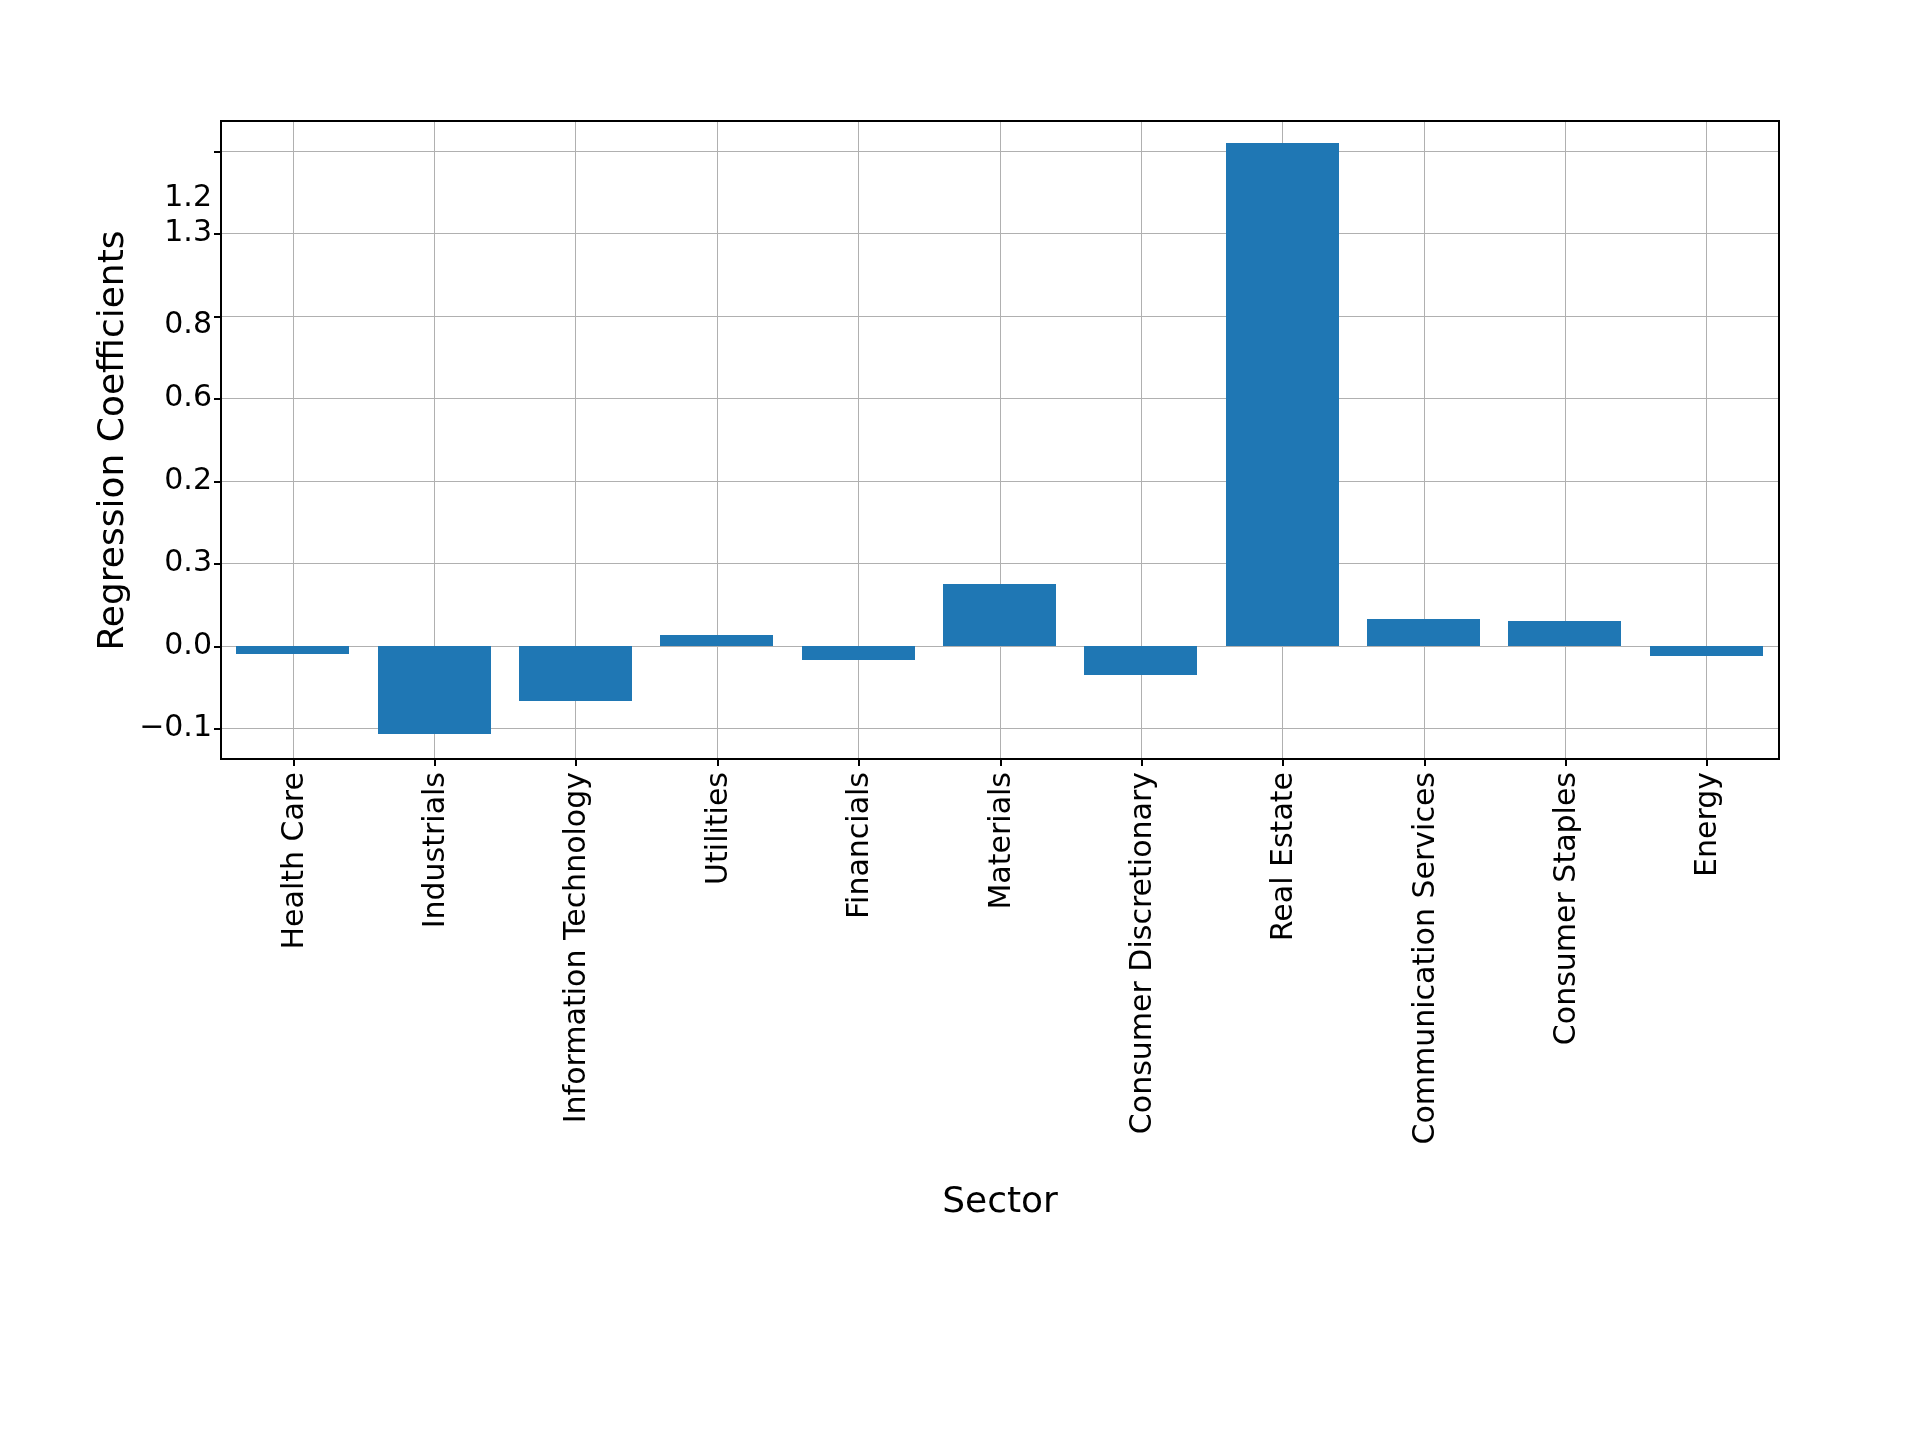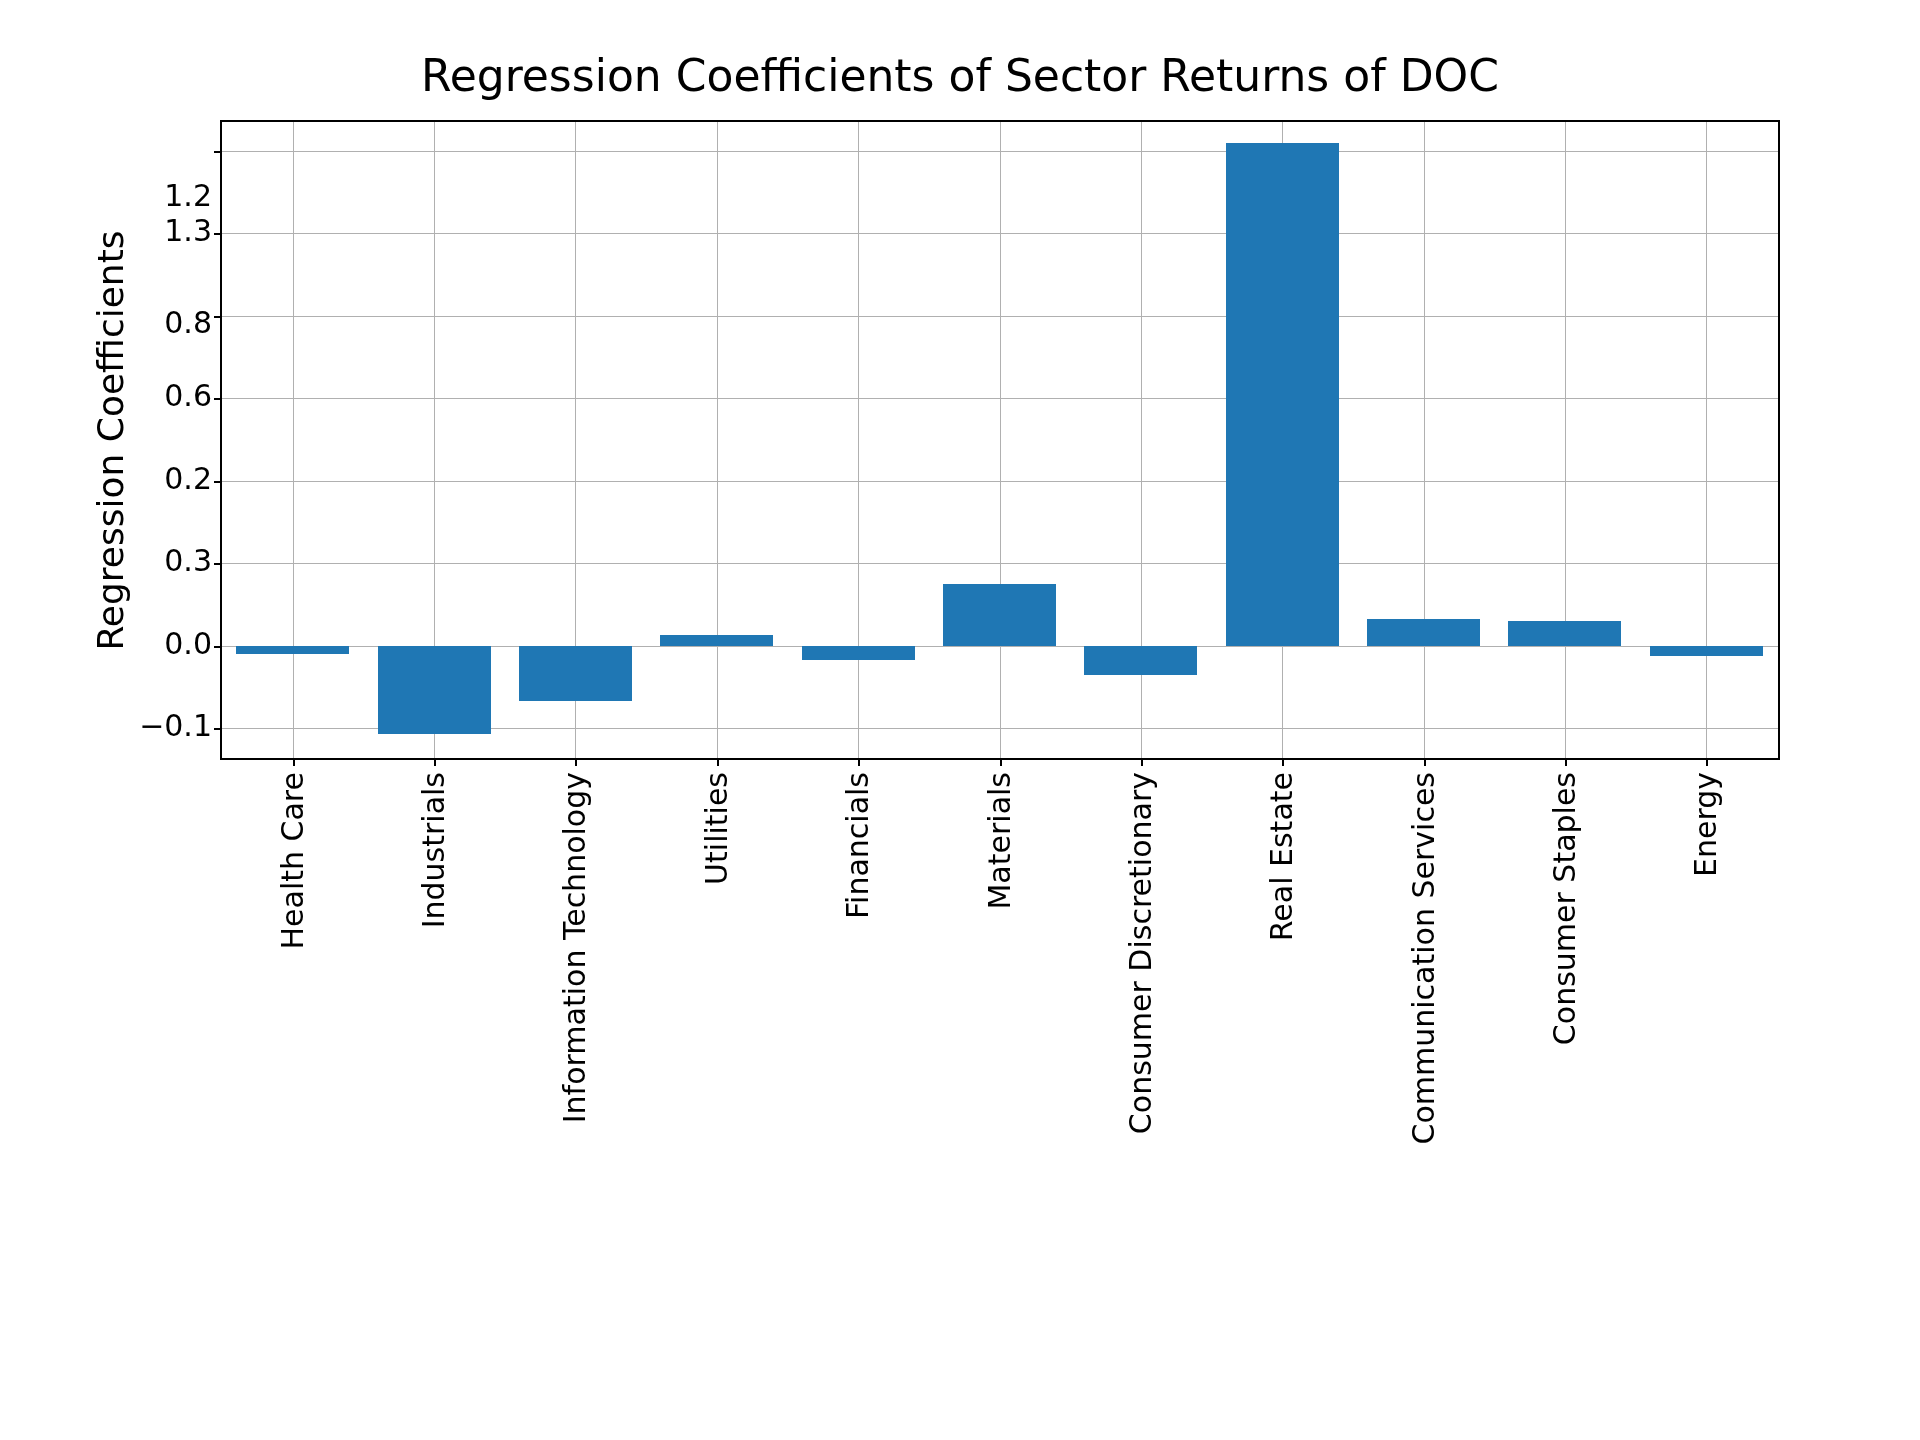--- a/index.html
+++ b/index.html
@@ -112,21 +112,20 @@
     width: 1560px;
     text-align: center;
     font-size: 36px;
   }
 </style>
 </head>
 <body>
 
 <div class="chart-outer">
 
-  <div class="title">Regression Coefficients of Sector Returns of DOC</div>
 
   <div class="ylabel">
     <div>Regression Coefficients</div>
   </div>
 
   <div class="plot-area" id="plot-area">
 
   <div class="grid-line-h" style="top: 606.136px;"></div>
       <div class="ytick-mark" style="top: 606.136px;"></div>
       <div class="grid-line-h" style="top: 523.669px;"></div>
@@ -182,20 +181,21 @@
       <div class="grid-line-v" style="left: 1342.95px;"></div>
       <div class="bar" style="left: 1286.41px; width: 113.091px; top: 498.929px; height: 24.7403px; background: rgb(31, 119, 180);"></div>
       <div class="xtick-mark" style="left: 1342.95px;"></div>
       <div class="xtick-label" style="left: 1342.95px;"><span>Consumer Staples</span></div>
       <div class="grid-line-v" style="left: 1484.32px;"></div>
       <div class="bar" style="left: 1427.77px; width: 113.091px; top: 523.669px; height: 10.3084px; background: rgb(31, 119, 180);"></div>
       <div class="xtick-mark" style="left: 1484.32px;"></div>
       <div class="xtick-label" style="left: 1484.32px;"><span>Energy</span></div>
     </div>
 
+  <div class="xlabel" id="xlabel" style="top: 1129px;">Sector</div>
 
   <div id="yticklabels"></div>
 <div class="ytick-label" style="top: 676.136px;">−0.1</div>
     <div class="ytick-label" style="top: 593.669px;">0.0</div>
     <div class="ytick-label" style="top: 511.201px;">0.3</div>
     <div class="ytick-label" style="top: 428.734px;">0.2</div>
     <div class="ytick-label" style="top: 346.266px; text-align: right;">0.6</div>
     <div class="ytick-label" style="top: 273px;">0.8</div>
     <div class="ytick-label" style="top: 181.331px;">1.3</div>
     <div class="ytick-label" style="top: 98.8636px; margin-top: 47px;">1.2</div>

